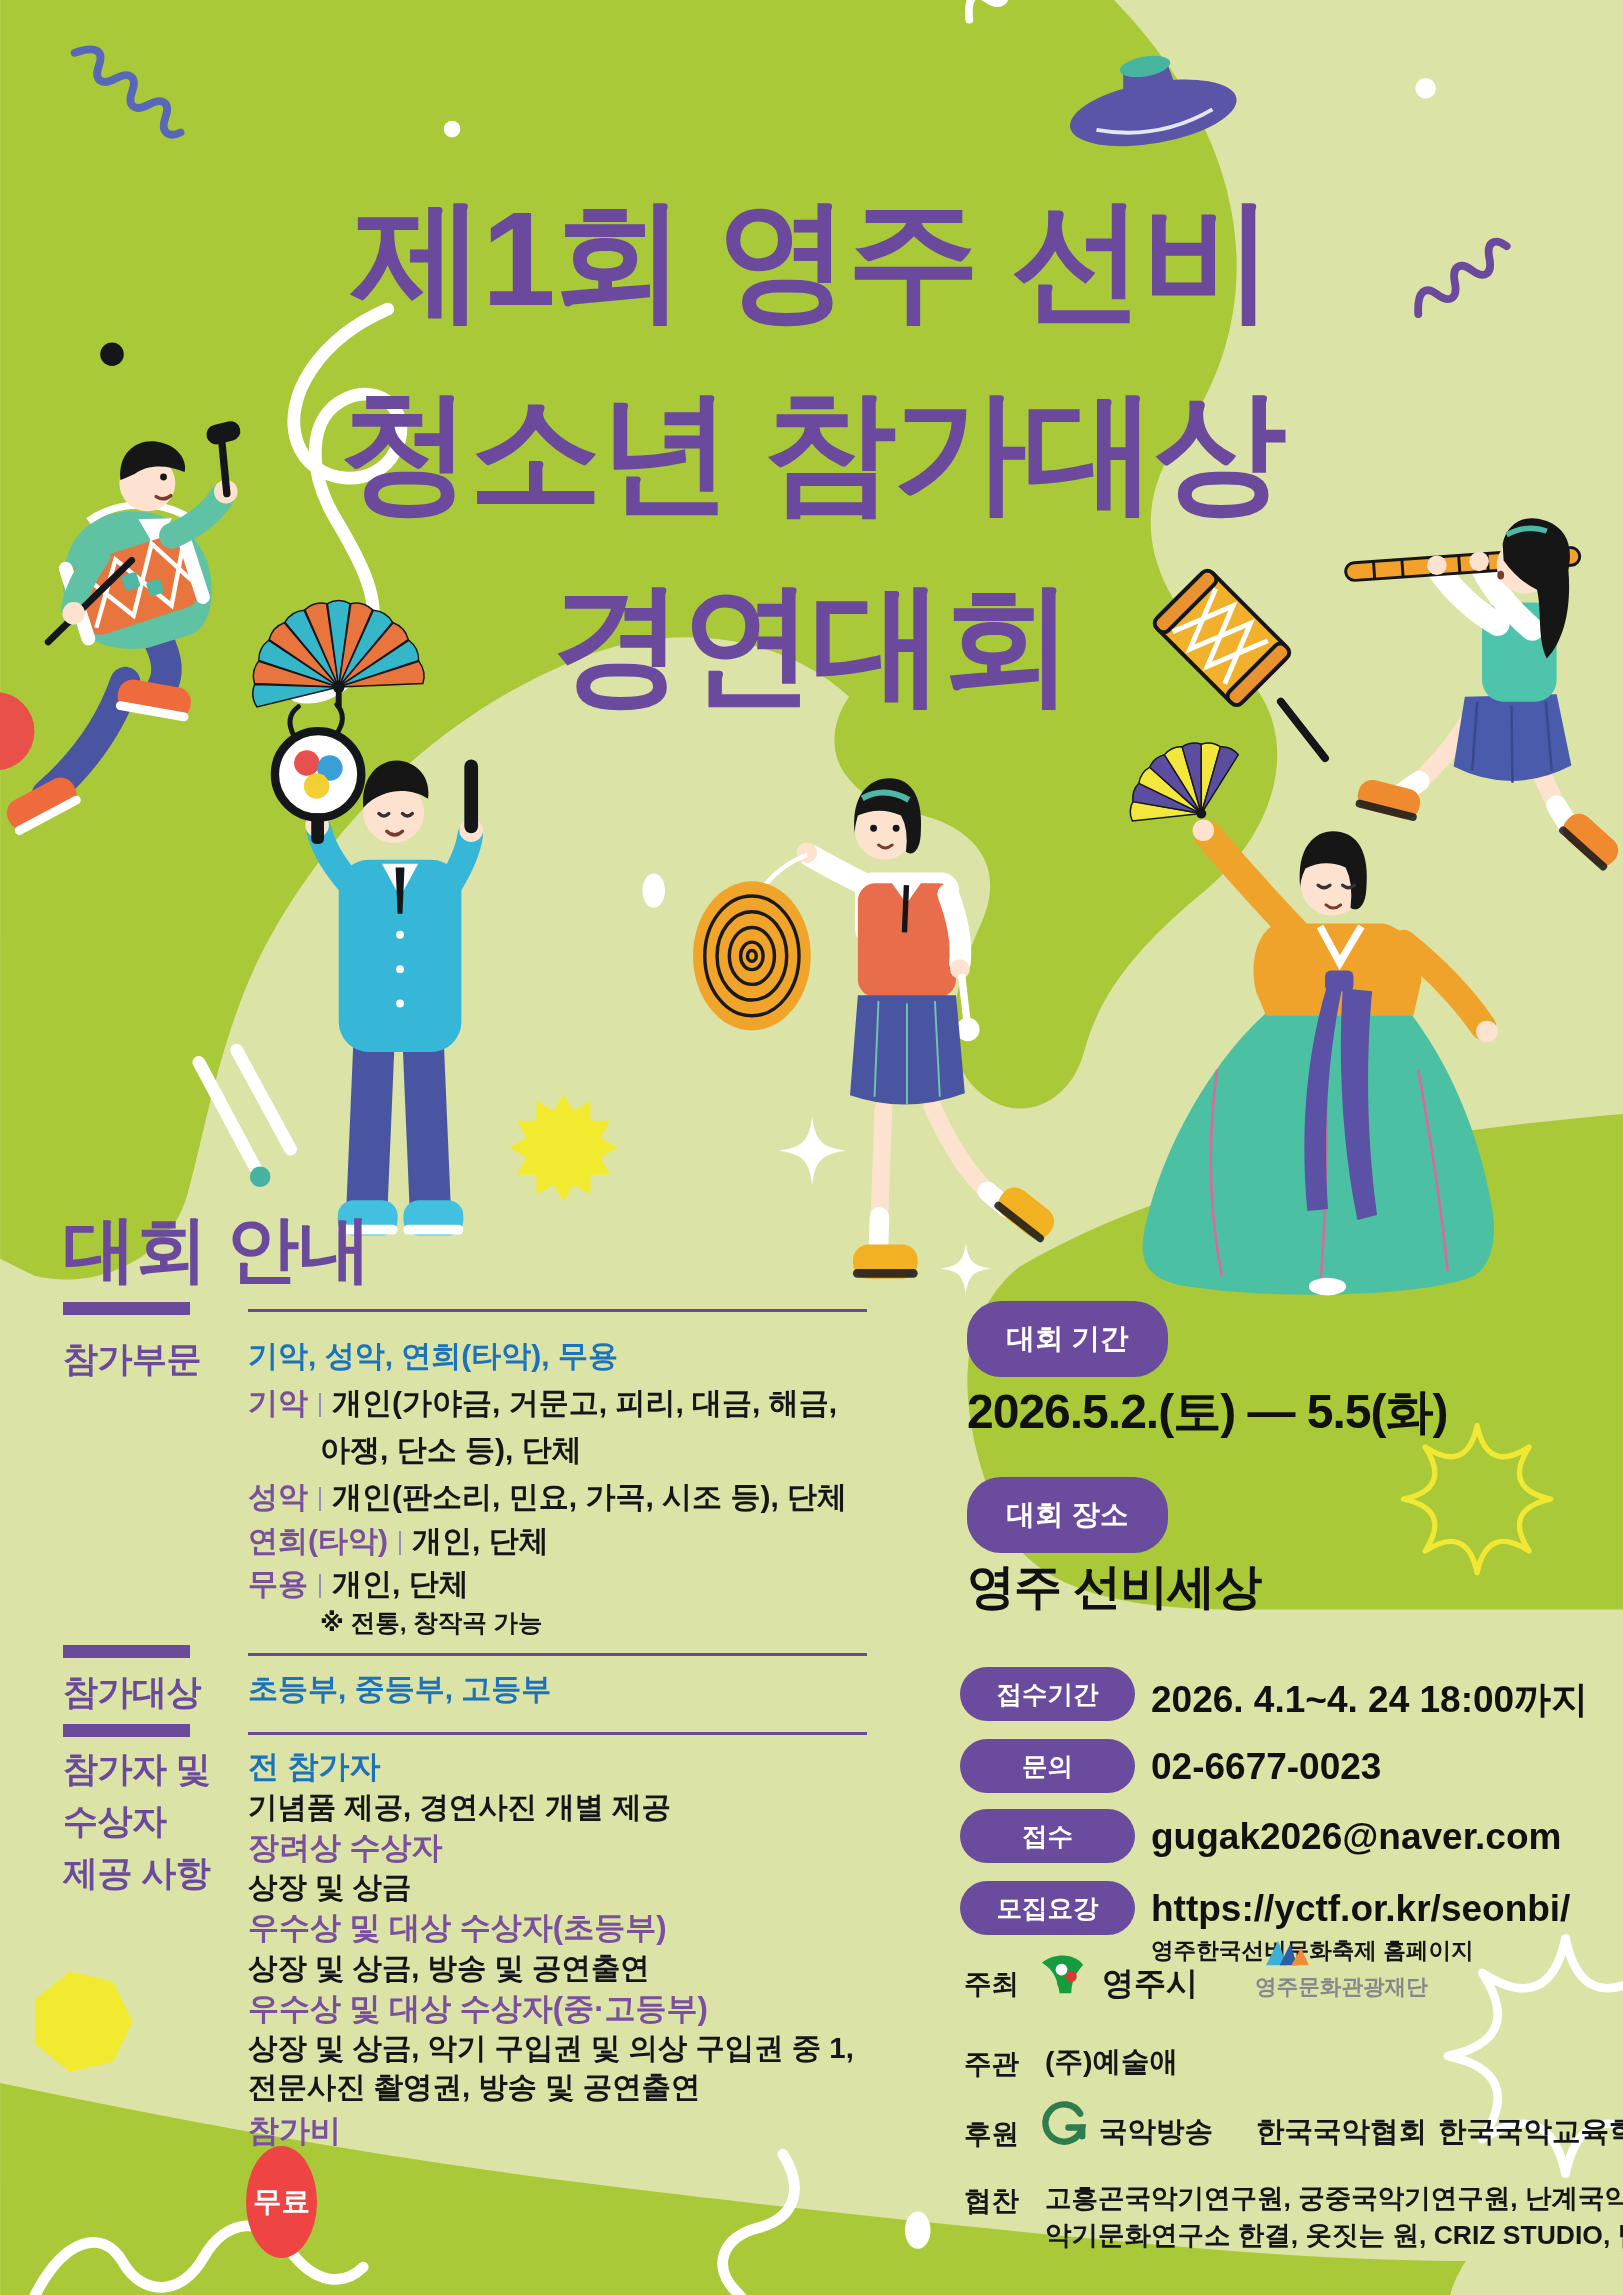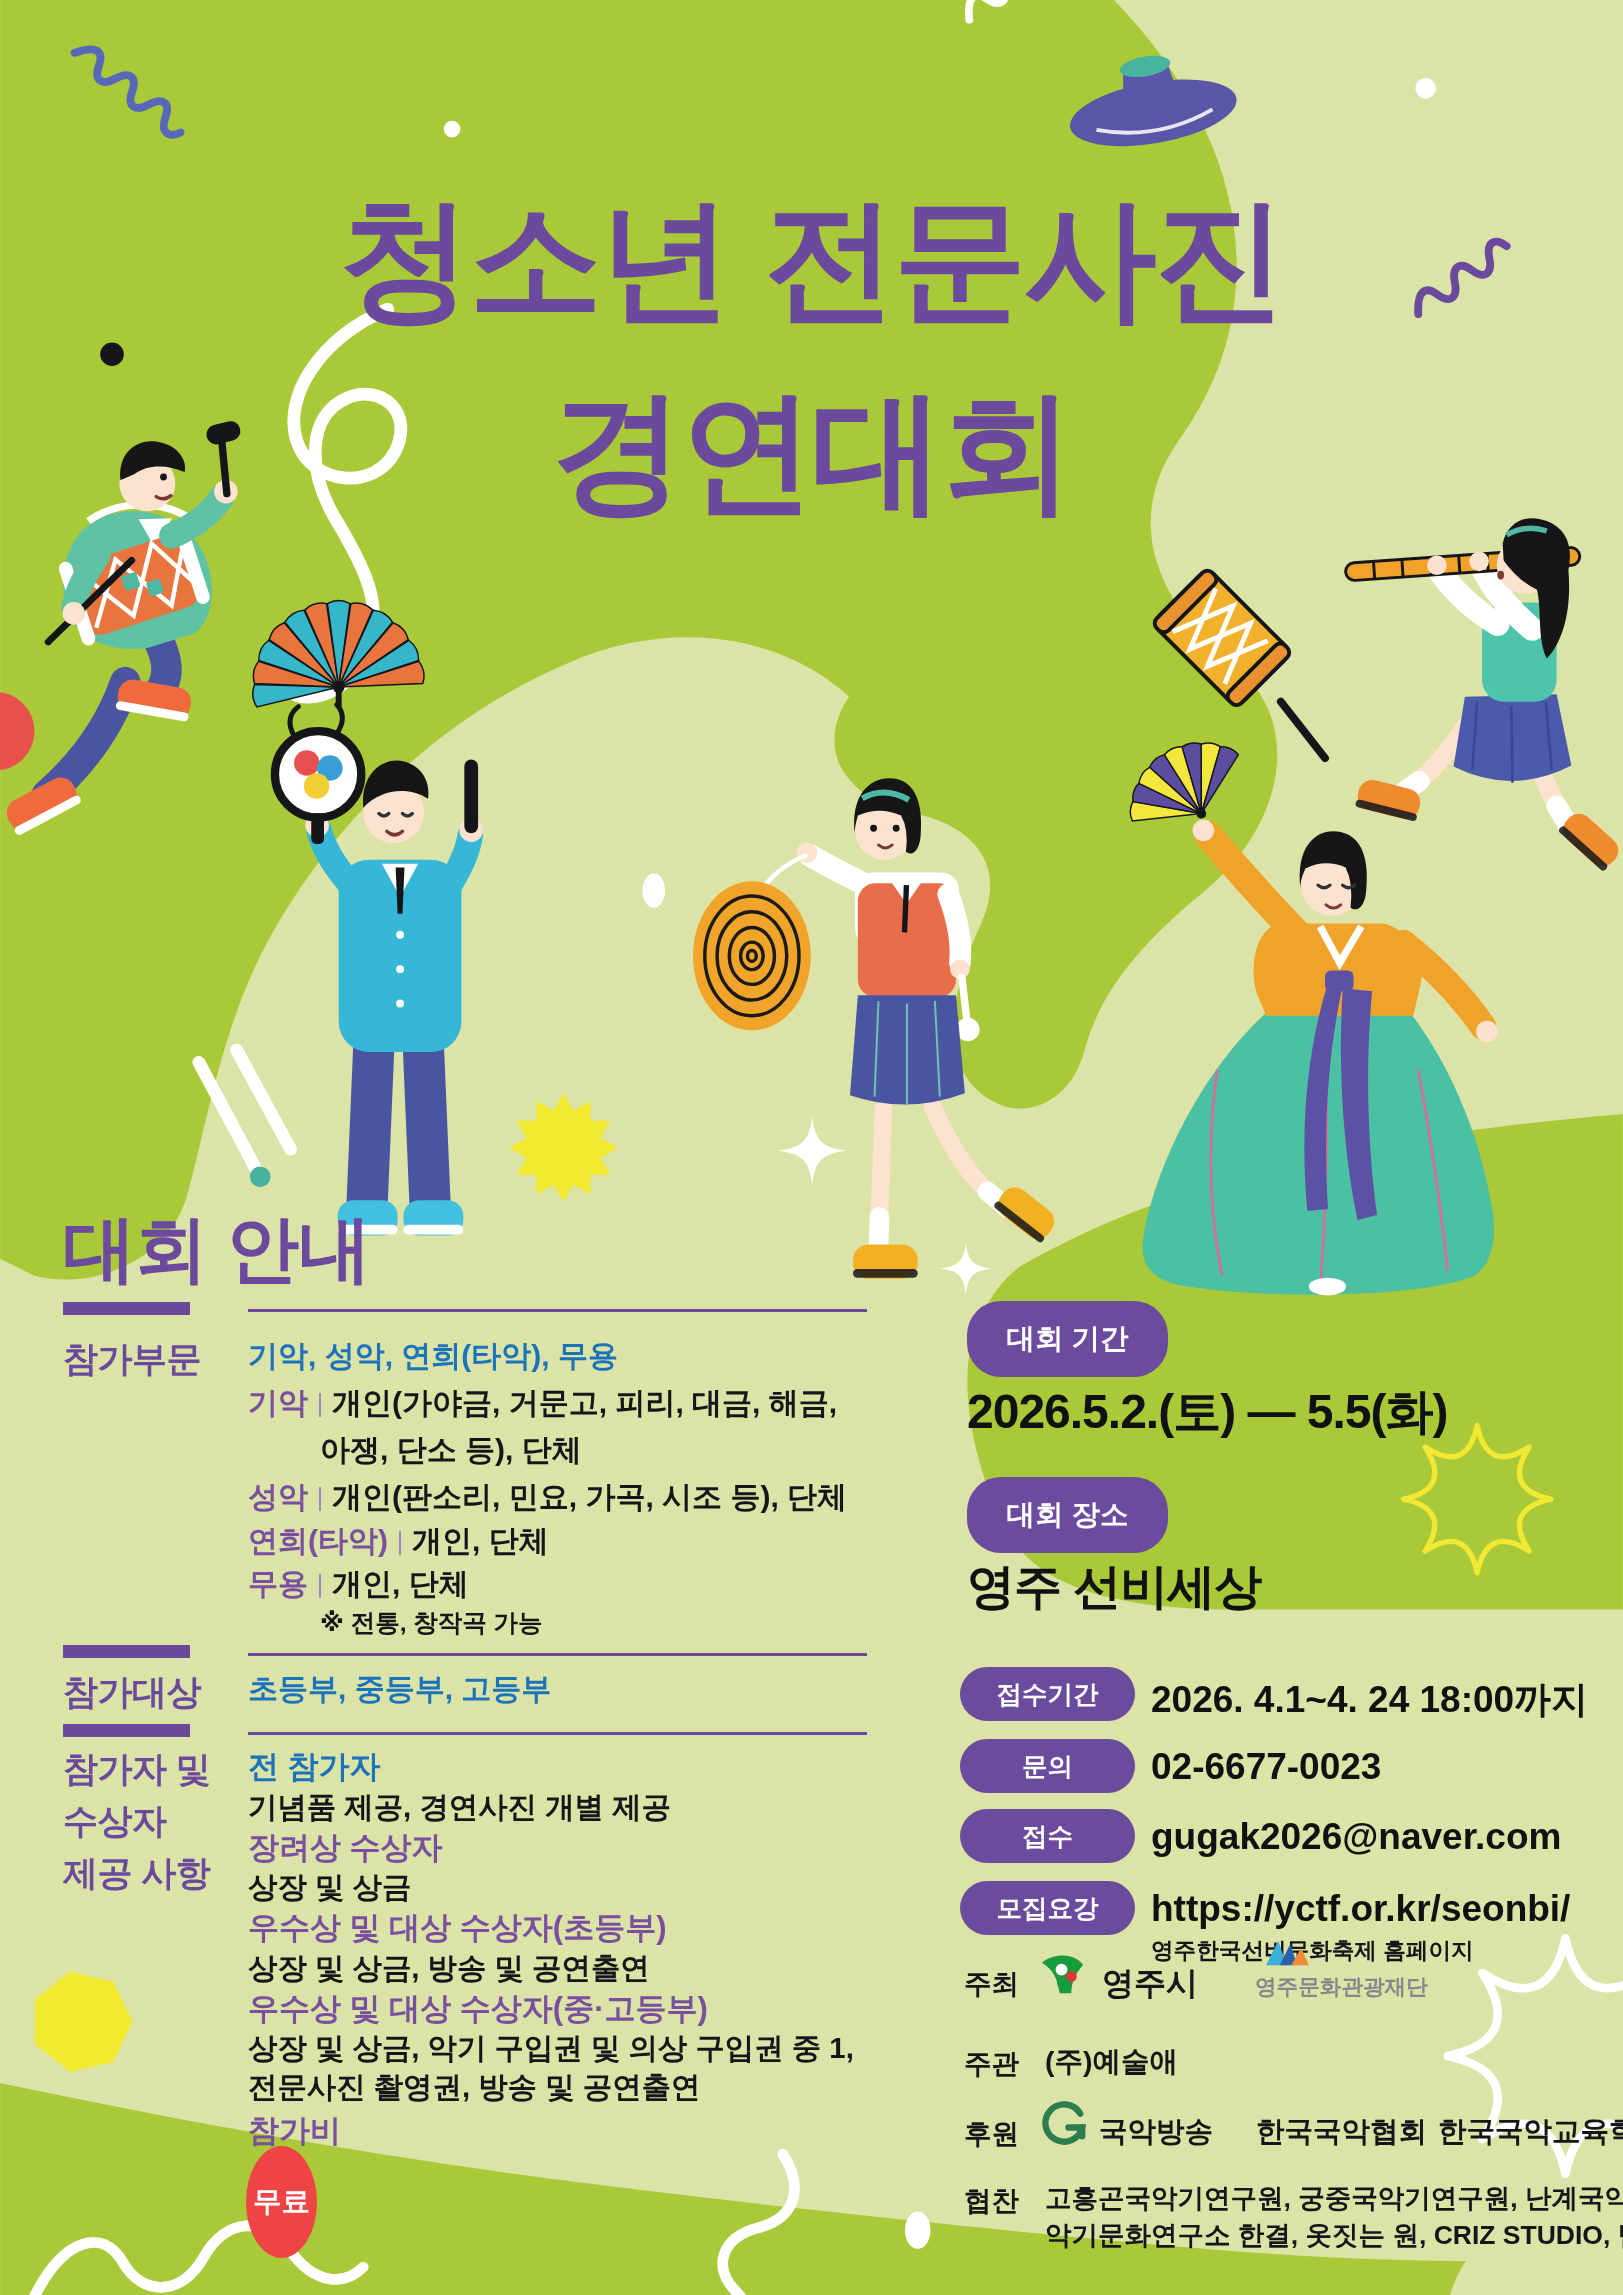--- a/index.html
+++ b/index.html
@@ -318,21 +318,22 @@
     <circle cx="3014" cy="1144" r="20" fill="#fde3cf"></circle>
     <circle cx="3108" cy="1152" r="58" fill="#fde3cf"></circle>
     <path d="M3062,1108 C3072,1062 3112,1046 3152,1062 C3192,1078 3206,1112 3196,1162 C3202,1232 3190,1302 3152,1342 C3132,1302 3142,1242 3132,1202 Q3092,1182 3064,1142 Z" fill="#161616"></path>
     <path d="M3070,1090 Q3110,1068 3152,1082" stroke="#4fb8a5" stroke-width="11" fill="none"></path>
     <circle cx="3076" cy="1144" r="6" fill="#15161a"></circle>
     <ellipse cx="3058" cy="1172" rx="7" ry="9" fill="#7a3b2e"></ellipse>
   </g>
 </svg>
 
 <div class="abs title">
-  <div>청소년 전문사진</div>
+  <div>제1회 영주 선비</div>
+  <div>청소년 참가대상</div>
   <div>경연대회</div>
 </div>
 
 <div class="abs h-guide">대회 안내</div>
 
 <div class="abs dash" style="left:63px;top:1302px;"></div>
 <div class="abs divider" style="top:1309px;"></div>
 <div class="abs lbl" style="top:1336px;">참가부문</div>
 <div class="abs row" style="top:1383px;">
   <span class="cat">기악</span><span class="sep"></span><span>개인(가야금, 거문고, 피리, 대금, 해금,</span>

